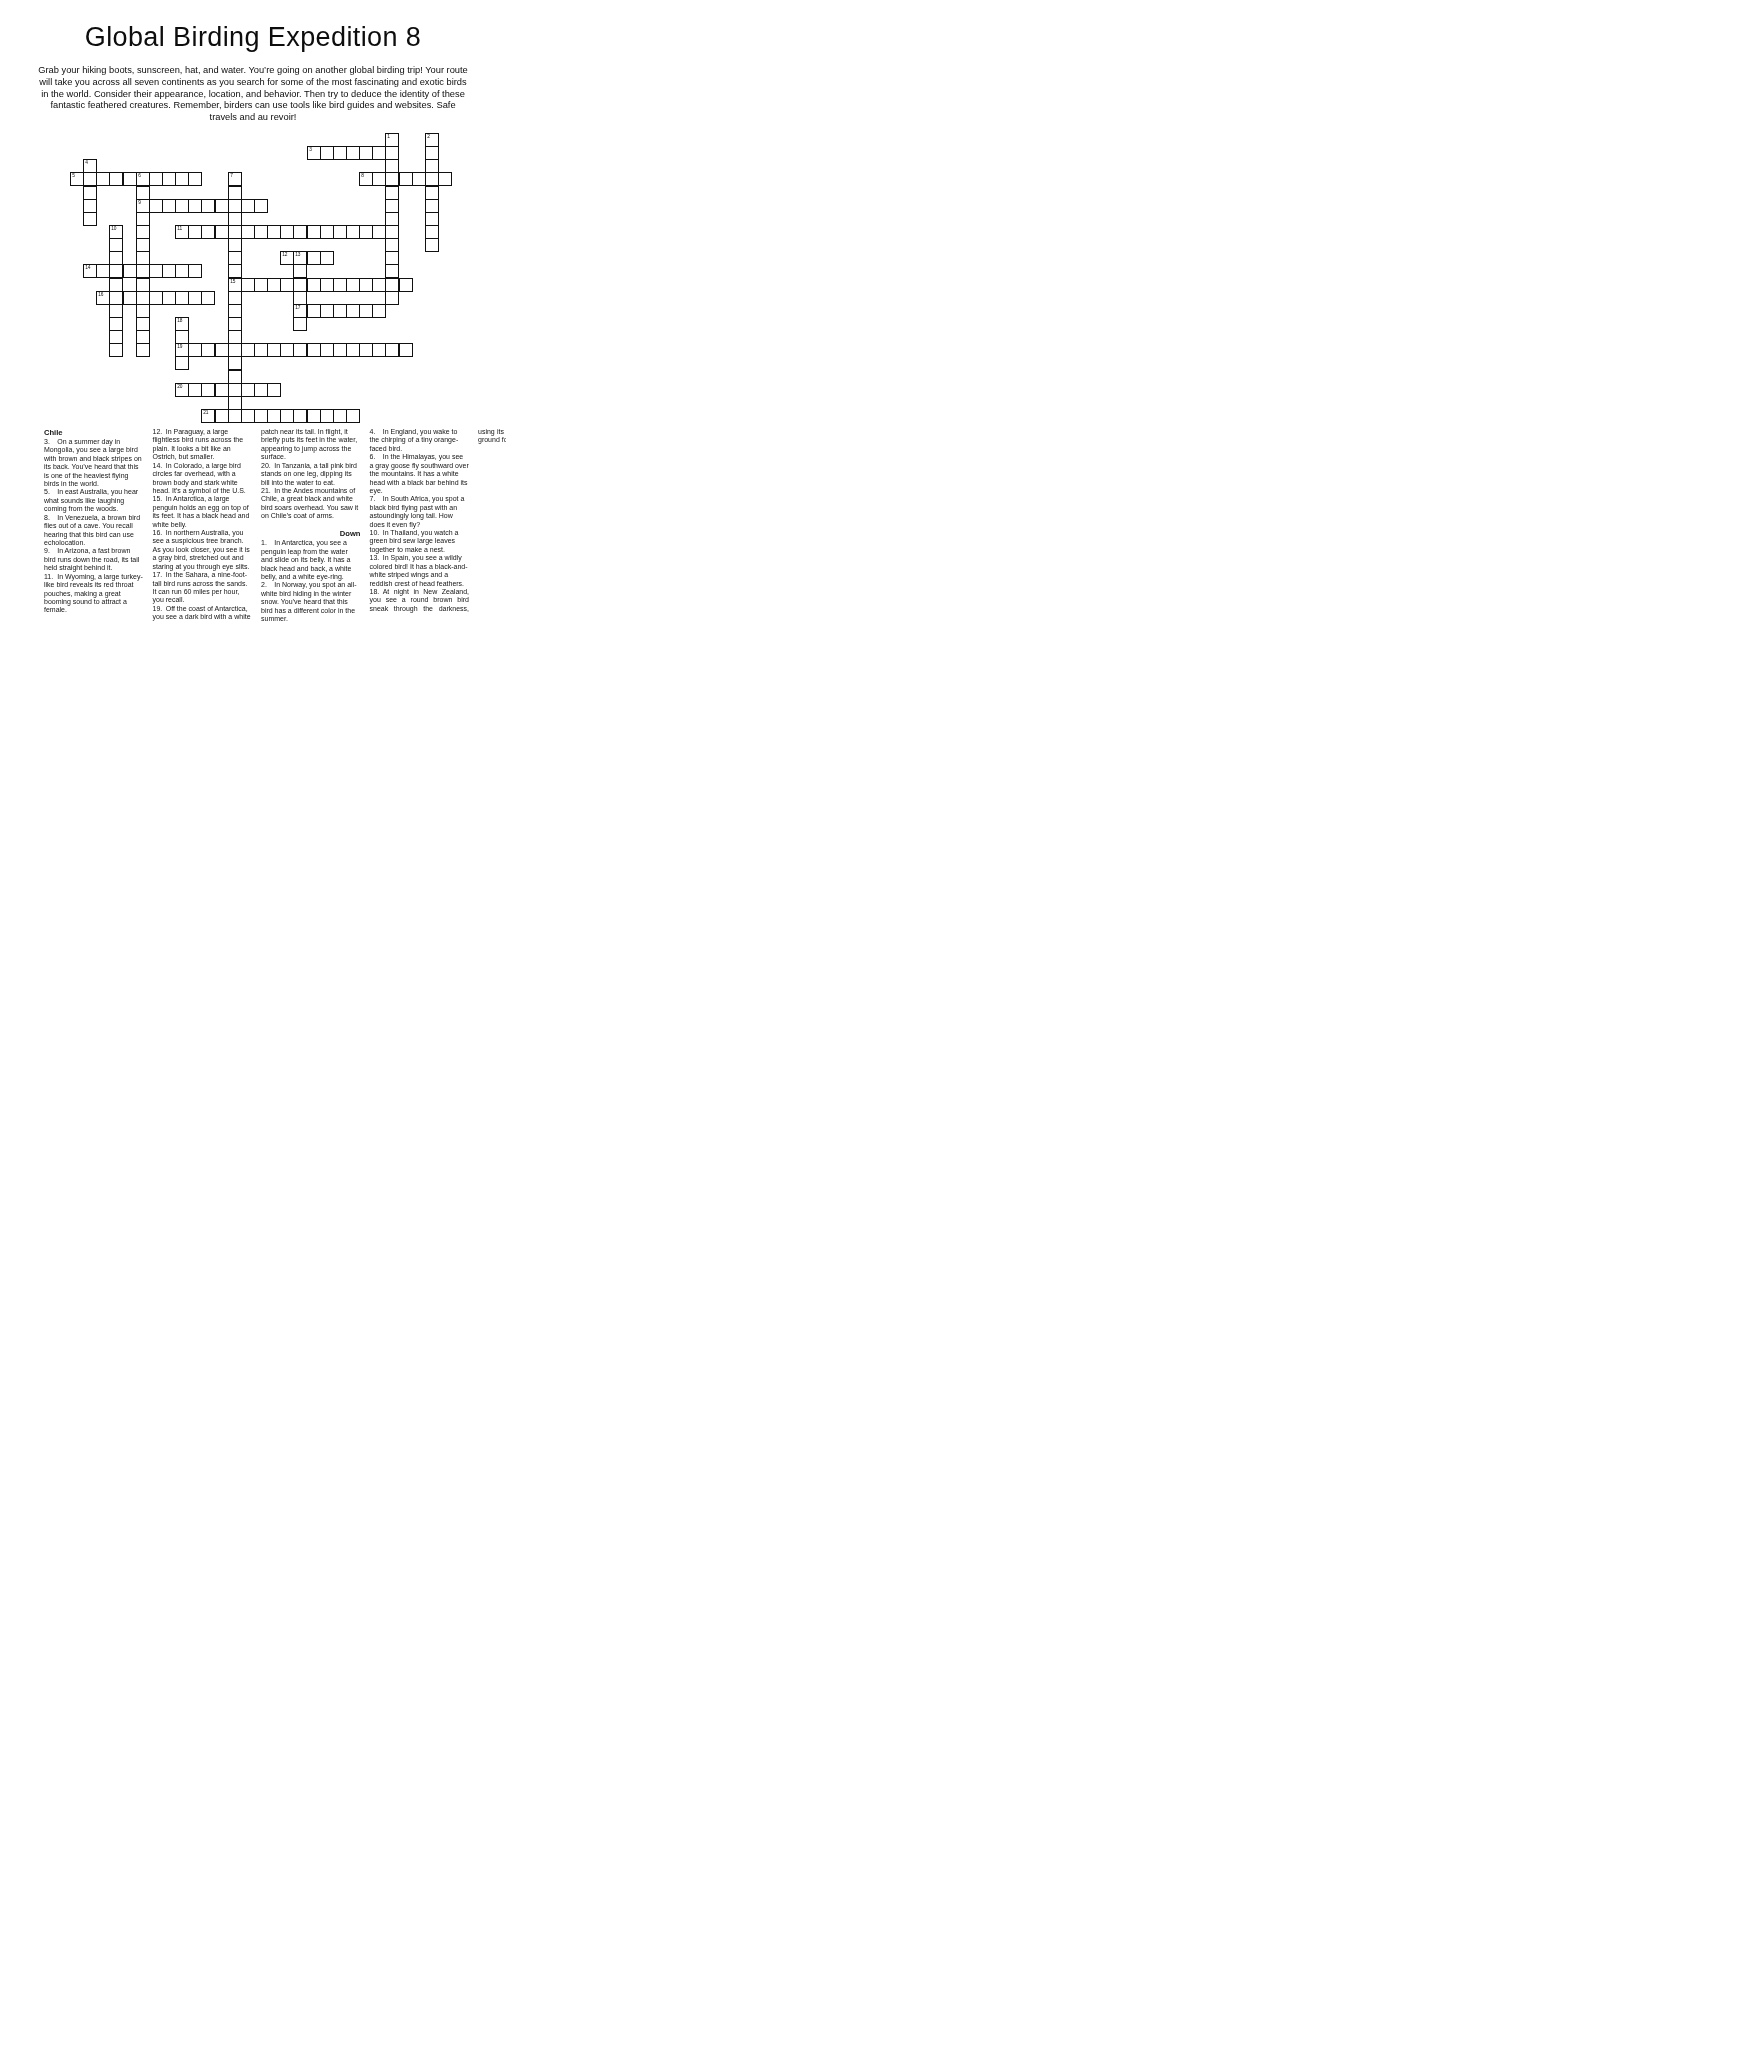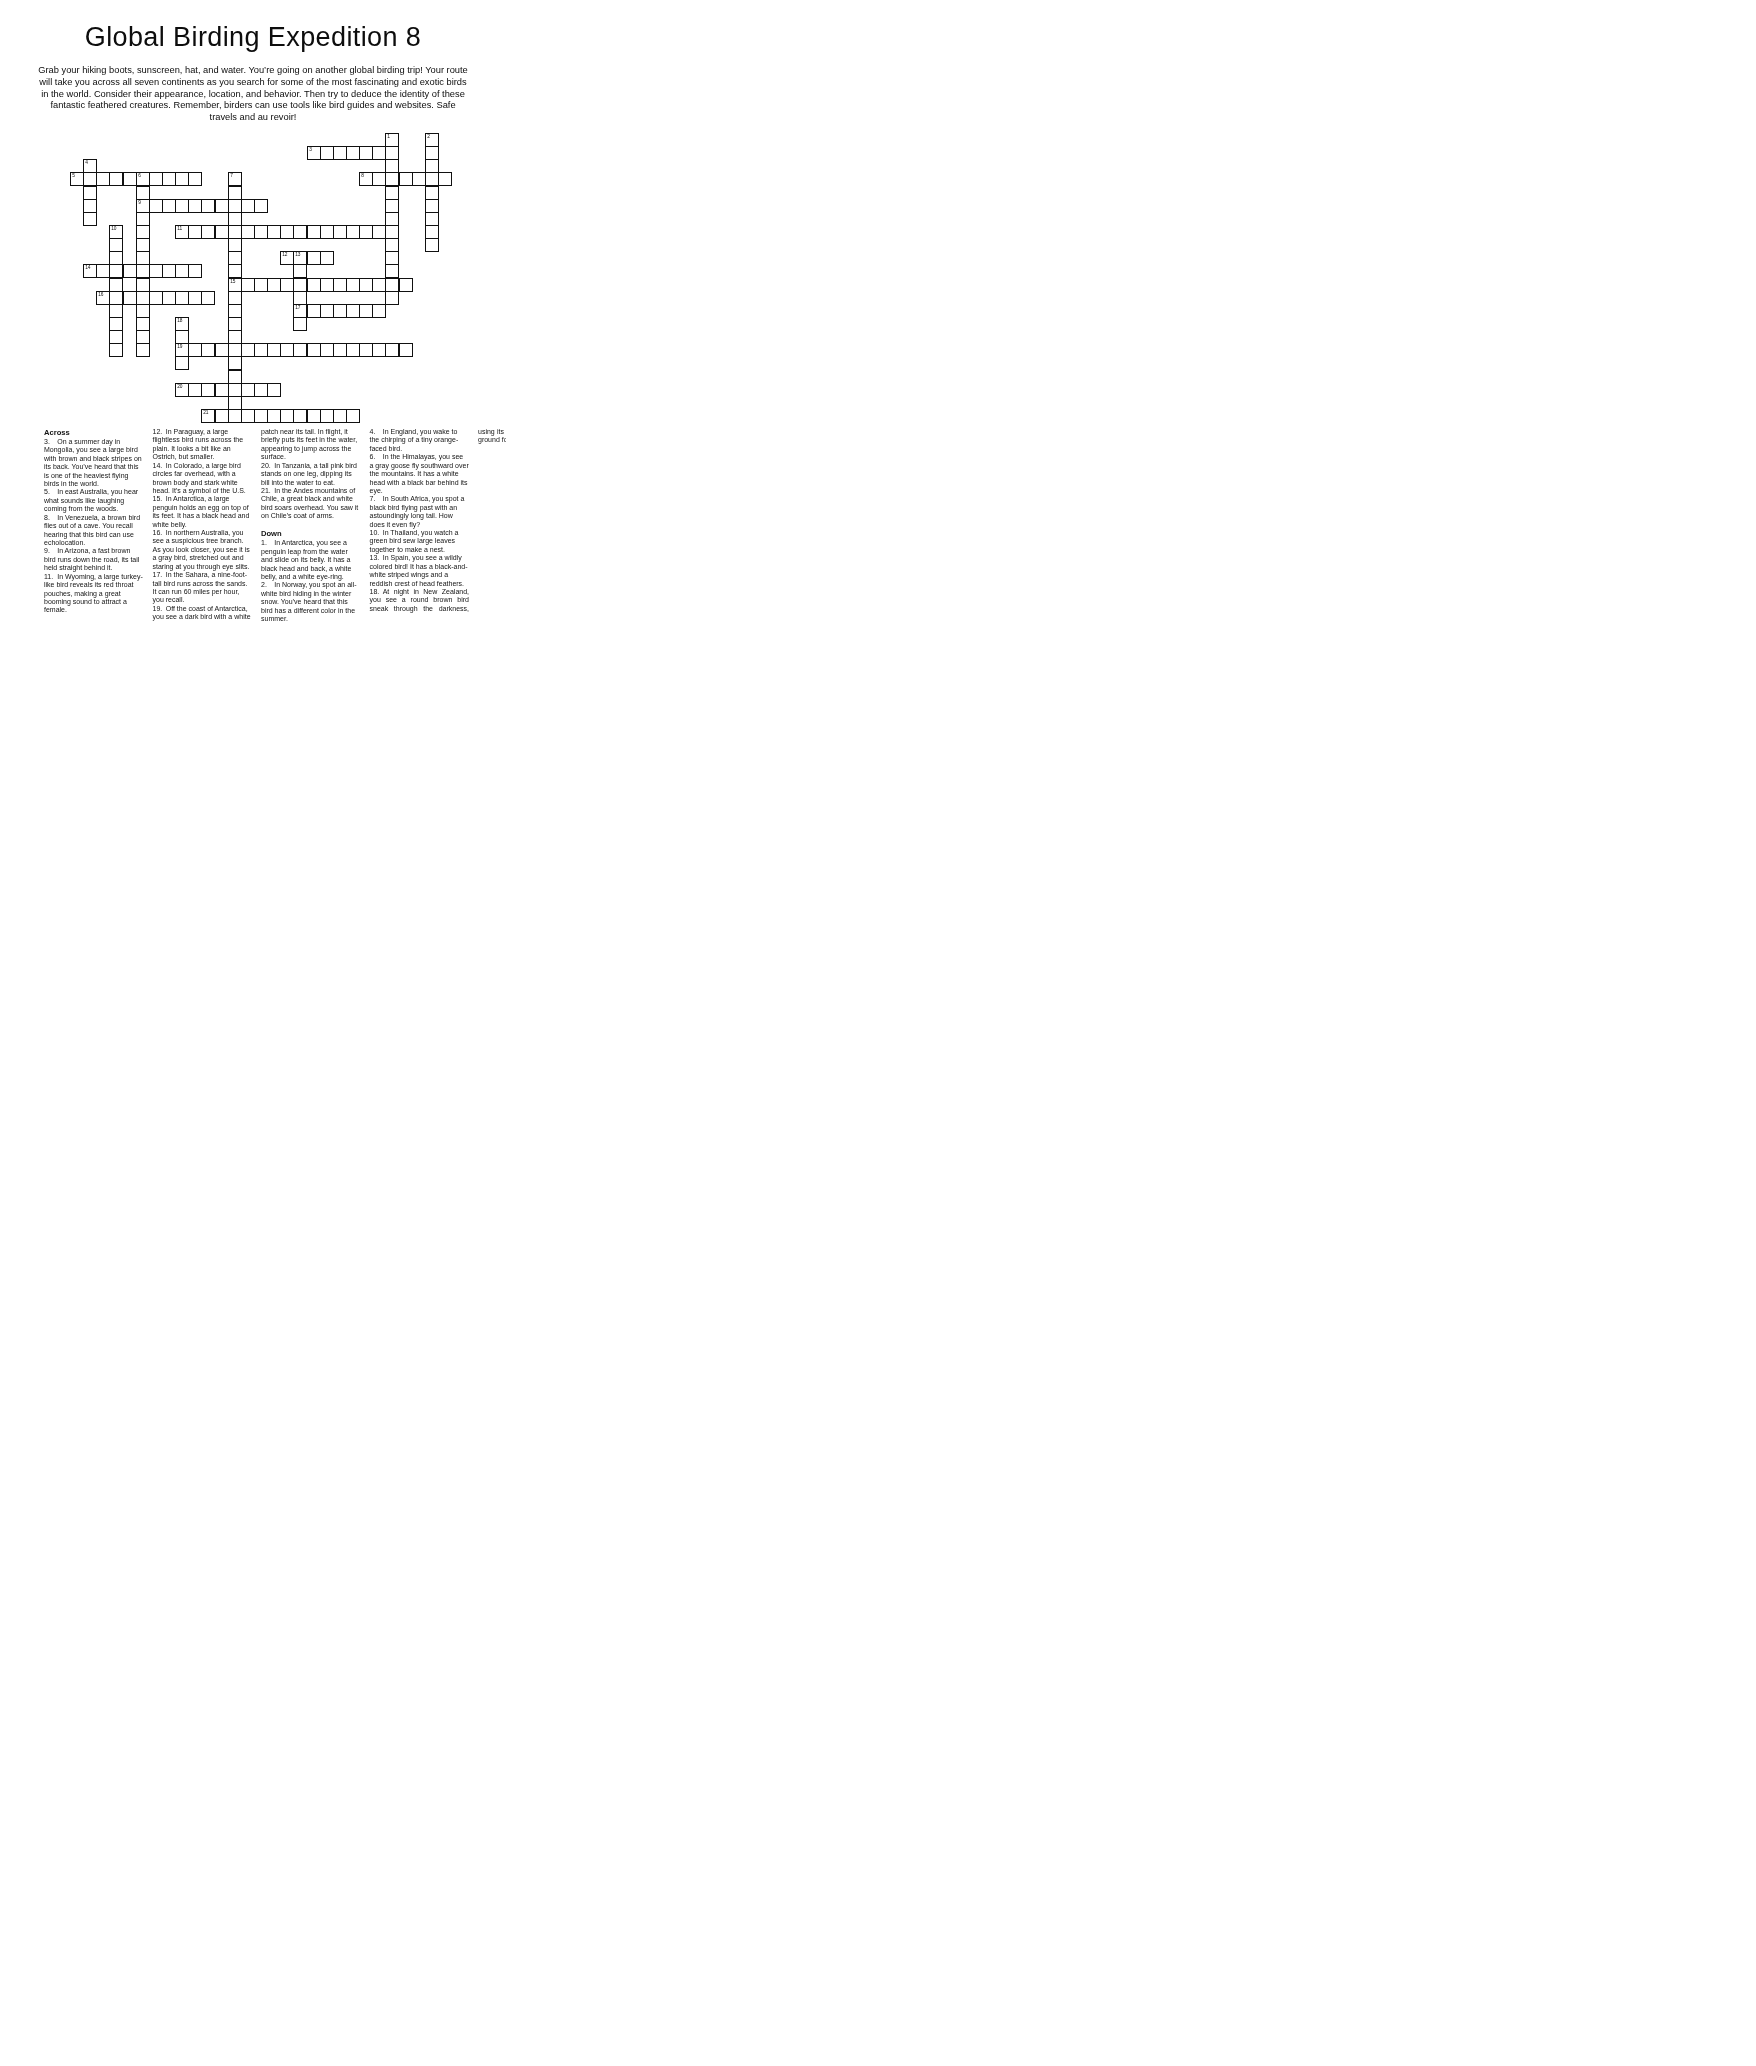--- a/index.html
+++ b/index.html
@@ -9,21 +9,21 @@
          font-size:27px;font-weight:400;letter-spacing:0.4px;color:#0d0d0d;}
   .intro{position:absolute;top:65px;left:50%;transform:translateX(-50%);width:431px;
          margin:0;text-align:center;font-size:9.3px;line-height:1.27;color:#0d0d0d;}
   .grid{position:absolute;left:70px;top:133px;}
   .cell{position:absolute;box-sizing:border-box;border:1.2px solid #111;background:#fff;}
   .cellnum{position:absolute;left:1.2px;top:0.4px;font-size:4.8px;line-height:1.1;color:#111;}
   .clues{position:absolute;left:44px;top:428px;width:425px;height:201px;
          column-count:4;column-gap:9px;column-fill:auto;
          font-size:7px;line-height:1.205;color:#141414;}
   .clue-header{font-size:7.6px;font-weight:700;margin:0 0 0.8px 0;break-after:avoid;}
-  .clue-header.down{margin-top:8.7px;}
+  .clue-header.down{margin-top:8.7px;text-align:right;}
   .clue{margin:0;}
   .clue .cnum{display:inline-block;min-width:13.2px;}
   .clue.justify{text-align:justify;}
 </style>
 </head>
 <body>
 
 <div class="page">
   <h1 class="title">Global Birding Expedition 8</h1>
   <p class="intro">Grab your hiking boots, sunscreen, hat, and water. You’re going on another global birding trip! Your route will take you across all seven continents as you search for some of the most fascinating and exotic birds in the world. Consider their appearance, location, and behavior. Then try to deduce the identity of these fantastic feathered creatures. Remember, birders can use tools like bird guides and websites. Safe travels and au revoir!</p>
@@ -255,21 +255,21 @@
       <div class="cell" style="left: 184px; top: 276px; width: 14.4px; height: 14.4px;"></div>
       <div class="cell" style="left: 197px; top: 276px; width: 14.4px; height: 14.4px;"></div>
       <div class="cell" style="left: 210px; top: 276px; width: 14.4px; height: 14.4px;"></div>
       <div class="cell" style="left: 223px; top: 276px; width: 14.4px; height: 14.4px;"></div>
       <div class="cell" style="left: 237px; top: 276px; width: 14.4px; height: 14.4px;"></div>
       <div class="cell" style="left: 250px; top: 276px; width: 14.4px; height: 14.4px;"></div>
       <div class="cell" style="left: 263px; top: 276px; width: 14.4px; height: 14.4px;"></div>
       <div class="cell" style="left: 276px; top: 276px; width: 14.4px; height: 14.4px;"></div>
     </div>
   <div class="clues" id="clues">
-      <h2 class="clue-header">Across</h2>
+      <h2 class="clue-header">Chile</h2>
       <p class="clue"><span class="cnum">3.</span>On a summer day in Mongolia, you see a large bird with brown and black stripes on its back. You’ve heard that this is one of the heaviest flying birds in the world.</p>
       <p class="clue"><span class="cnum">5.</span>In east Australia, you hear what sounds like laughing coming from the woods.</p>
       <p class="clue"><span class="cnum">8.</span>In Venezuela, a brown bird flies out of a cave. You recall hearing that this bird can use echolocation.</p>
       <p class="clue"><span class="cnum">9.</span>In Arizona, a fast brown bird runs down the road, its tail held straight behind it.</p>
       <p class="clue"><span class="cnum">11.</span>In Wyoming, a large turkey-like bird reveals its red throat pouches, making a great booming sound to attract a female.</p>
       <p class="clue"><span class="cnum">12.</span>In Paraguay, a large flightless bird runs across the plain. It looks a bit like an Ostrich, but smaller.</p>
       <p class="clue"><span class="cnum">14.</span>In Colorado, a large bird circles far overhead, with a brown body and stark white head. It’s a symbol of the U.S.</p>
       <p class="clue"><span class="cnum">15.</span>In Antarctica, a large penguin holds an egg on top of its feet. It has a black head and white belly.</p>
       <p class="clue"><span class="cnum">16.</span>In northern Australia, you see a suspicious tree branch. As you look closer, you see it is a gray bird, stretched out and staring at you through eye slits.</p>
       <p class="clue"><span class="cnum">17.</span>In the Sahara, a nine-foot-tall bird runs across the sands. It can run 60 miles per hour, you recall.</p>

